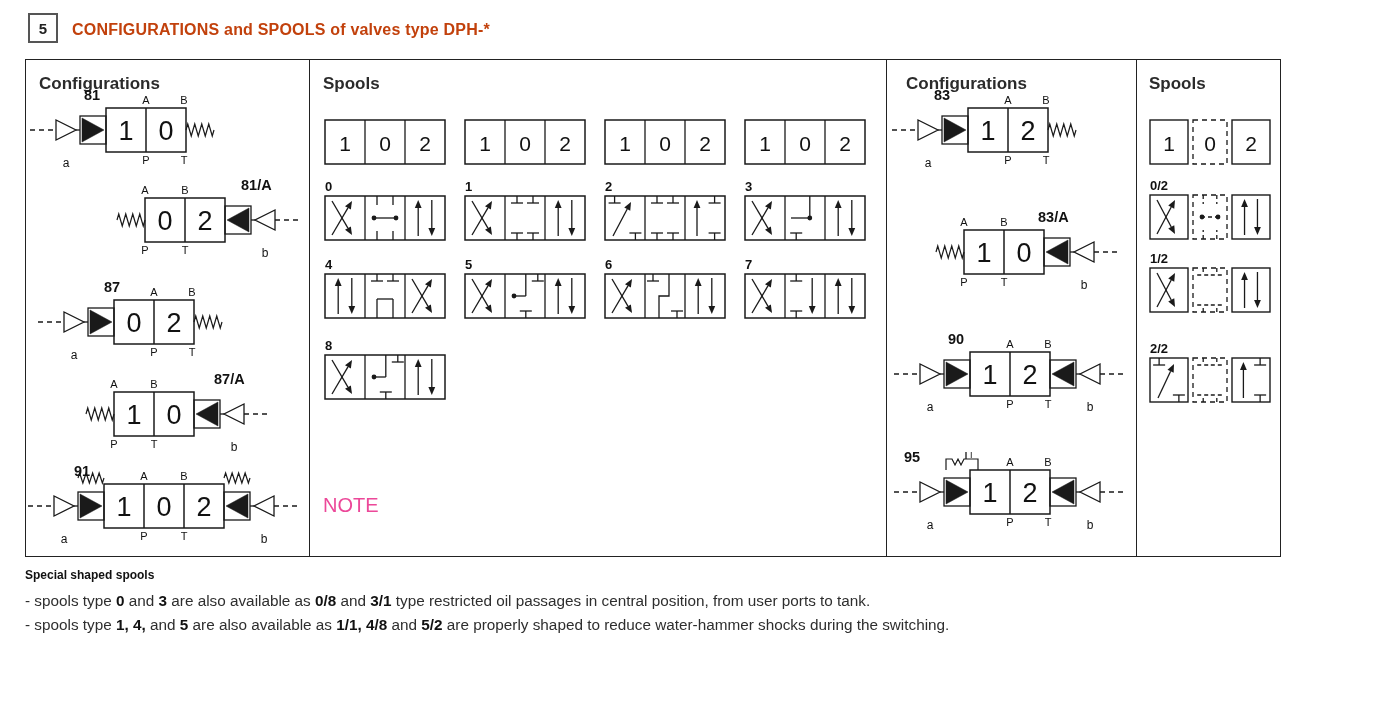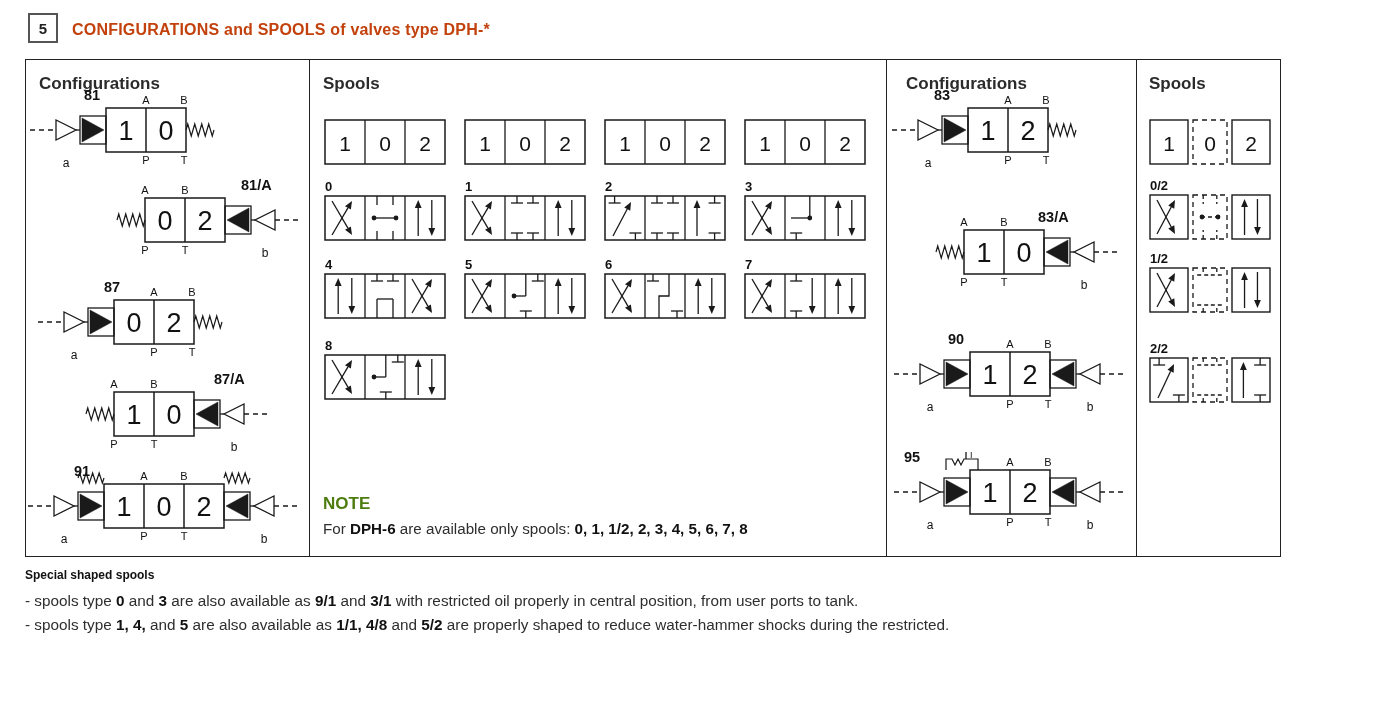--- a/index.html
+++ b/index.html
@@ -4,21 +4,21 @@
 <style>
   html,body{margin:0;padding:0;background:#fff;}
   body{width:1374px;height:704px;position:relative;font-family:"Liberation Sans",sans-serif;color:#1a1a1a;}
   .badge{position:absolute;left:28px;top:13px;width:26px;height:26px;border:2px solid #555;
          display:flex;align-items:center;justify-content:center;font-weight:bold;font-size:15px;color:#222;}
   .title{position:absolute;left:72px;top:21px;font-weight:bold;font-size:16px;color:#c2410c;letter-spacing:.2px;}
   .mainbox{position:absolute;left:25px;top:59px;width:1254px;height:496px;border:1.4px solid #222;}
   .col{position:absolute;top:0;height:100%;}
   .vline{position:absolute;top:0;bottom:0;width:1.2px;background:#222;}
   .heading{position:absolute;font-size:17px;color:#2b2b2b;font-weight:bold;}
-  .note-title{position:absolute;font-weight:bold;font-size:17px;color:#4d7c0f;}
+  .note-title{position:absolute;font-weight:normal;font-size:20px;color:#ec4899;}
   .note-line{position:absolute;font-size:15.2px;color:#2e2e2e;white-space:nowrap;}
   .foot-head{position:absolute;left:25px;top:568px;font-weight:bold;font-size:12px;color:#111;}
   .foot-line{position:absolute;left:25px;font-size:15.3px;color:#2e2e2e;white-space:nowrap;}
   .note-line b,.foot-line b{color:#111;}
   svg{position:absolute;overflow:visible;}
   svg text{font-family:"Liberation Sans",sans-serif;fill:#111;}
 </style>
 </head>
 <body>
 
@@ -129,21 +129,20 @@
         <text x="158" y="16" font-size="11" text-anchor="middle">B</text>
         <text x="118" y="76" font-size="11" text-anchor="middle">P</text>
         <text x="158" y="76" font-size="11" text-anchor="middle">T</text>
         <text x="48" y="12" font-size="14.5" font-weight="bold">91</text>
       </svg>
     </div>
 
   <div class="col" style="left:283px;width:577px" id="colB">
     <span class="heading" style="left:14px;top:14px">Spools</span>
     <span class="note-title" style="left:14px;top:434px">NOTE</span>
-    <span class="note-line" style="left:14px;top:460px"><span>For </span><b>DPH-6</b><span> are available only spools: </span><b>0, 1, 1/2, 2, 3, 4, 5, 6, 7, 8</b></span>
   <svg width="124" height="48" style="left: 14px; top: 58px;">
         <rect x="2" y="2" width="120" height="44" fill="none" stroke="#1a1a1a" stroke-width="1.5"></rect>
         <line x1="42" y1="2" x2="42" y2="46" stroke="#1a1a1a" stroke-width="1.3"></line>
         <line x1="82" y1="2" x2="82" y2="46" stroke="#1a1a1a" stroke-width="1.3"></line>
         <text x="22" y="33" font-size="21" text-anchor="middle">1</text>
         <text x="62" y="33" font-size="21" text-anchor="middle">0</text>
         <text x="102" y="33" font-size="21" text-anchor="middle">2</text>
       </svg>
       <svg width="124" height="48" style="left: 154px; top: 58px;">
         <rect x="2" y="2" width="120" height="44" fill="none" stroke="#1a1a1a" stroke-width="1.5"></rect>
@@ -526,14 +525,14 @@
         <polygon points="95.4,20 98.80000000000001,28 92,28" fill="#1a1a1a"></polygon>
         <line x1="112.12" y1="16" x2="112.12" y2="23" stroke="#1a1a1a" stroke-width="1.3"></line>
         <line x1="106.12" y1="23" x2="118.12" y2="23" stroke="#1a1a1a" stroke-width="1.3"></line>
         <line x1="112.12" y1="60" x2="112.12" y2="53" stroke="#1a1a1a" stroke-width="1.3"></line>
         <line x1="106.12" y1="53" x2="118.12" y2="53" stroke="#1a1a1a" stroke-width="1.3"></line>
       </svg>
     </div>
 </div>
 
 <div class="foot-head">Special shaped spools</div>
-<div class="foot-line" style="top:592px"><span>- spools type </span><b>0</b><span> and </span><b>3</b><span> are also available as </span><b>9/1</b><span> and </span><b>3/1</b><span> with restricted oil properly in central position, from user ports to tank.</span></div>
-<div class="foot-line" style="top:616px"><span>- spools type </span><b>1, 4,</b><span> and </span><b>5</b><span> are also available as </span><b>1/1, 4/8</b><span> and </span><b>5/2</b><span> are properly shaped to reduce water-hammer shocks during the restricted.</span></div>
+<div class="foot-line" style="top:592px"><span>- spools type </span><b>0</b><span> and </span><b>3</b><span> are also available as </span><b>0/8</b><span> and </span><b>3/1</b><span> type restricted oil passages in central position, from user ports to tank.</span></div>
+<div class="foot-line" style="top:616px"><span>- spools type </span><b>1, 4,</b><span> and </span><b>5</b><span> are also available as </span><b>1/1, 4/8</b><span> and </span><b>5/2</b><span> are properly shaped to reduce water-hammer shocks during the switching.</span></div>
 
 </body></html>

